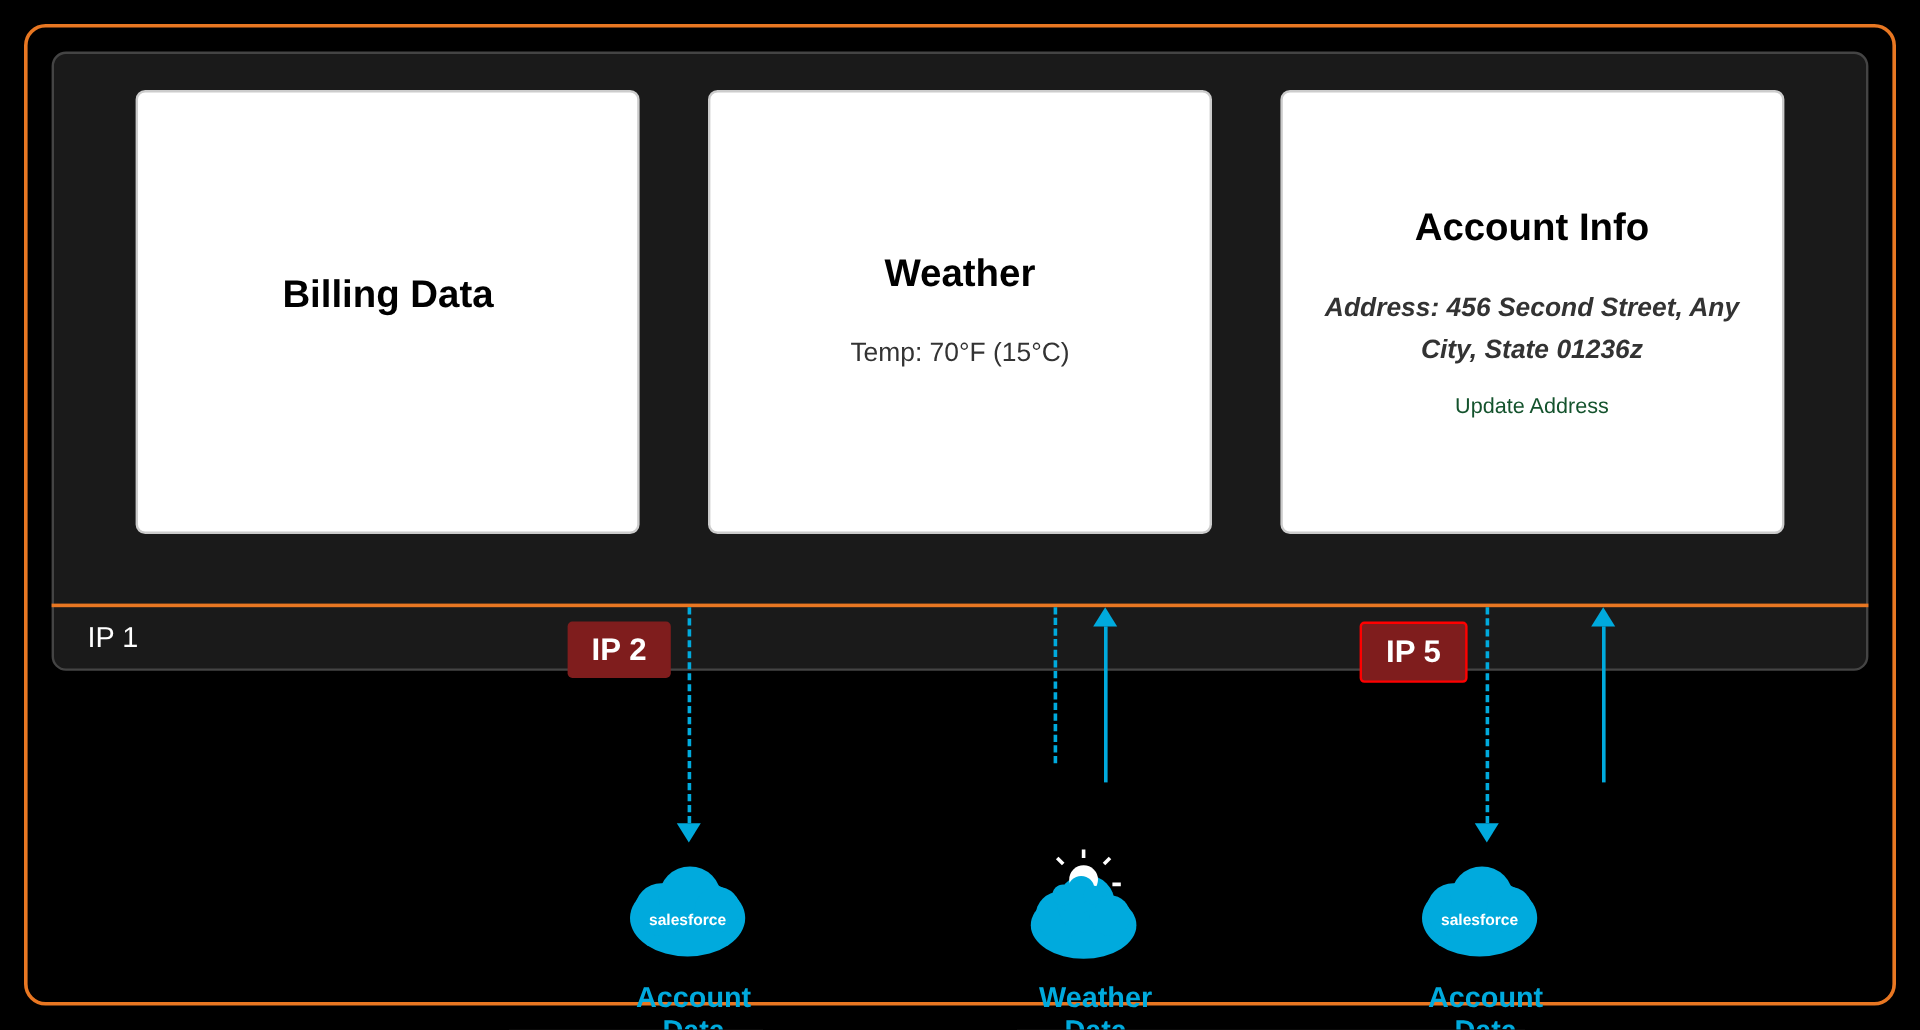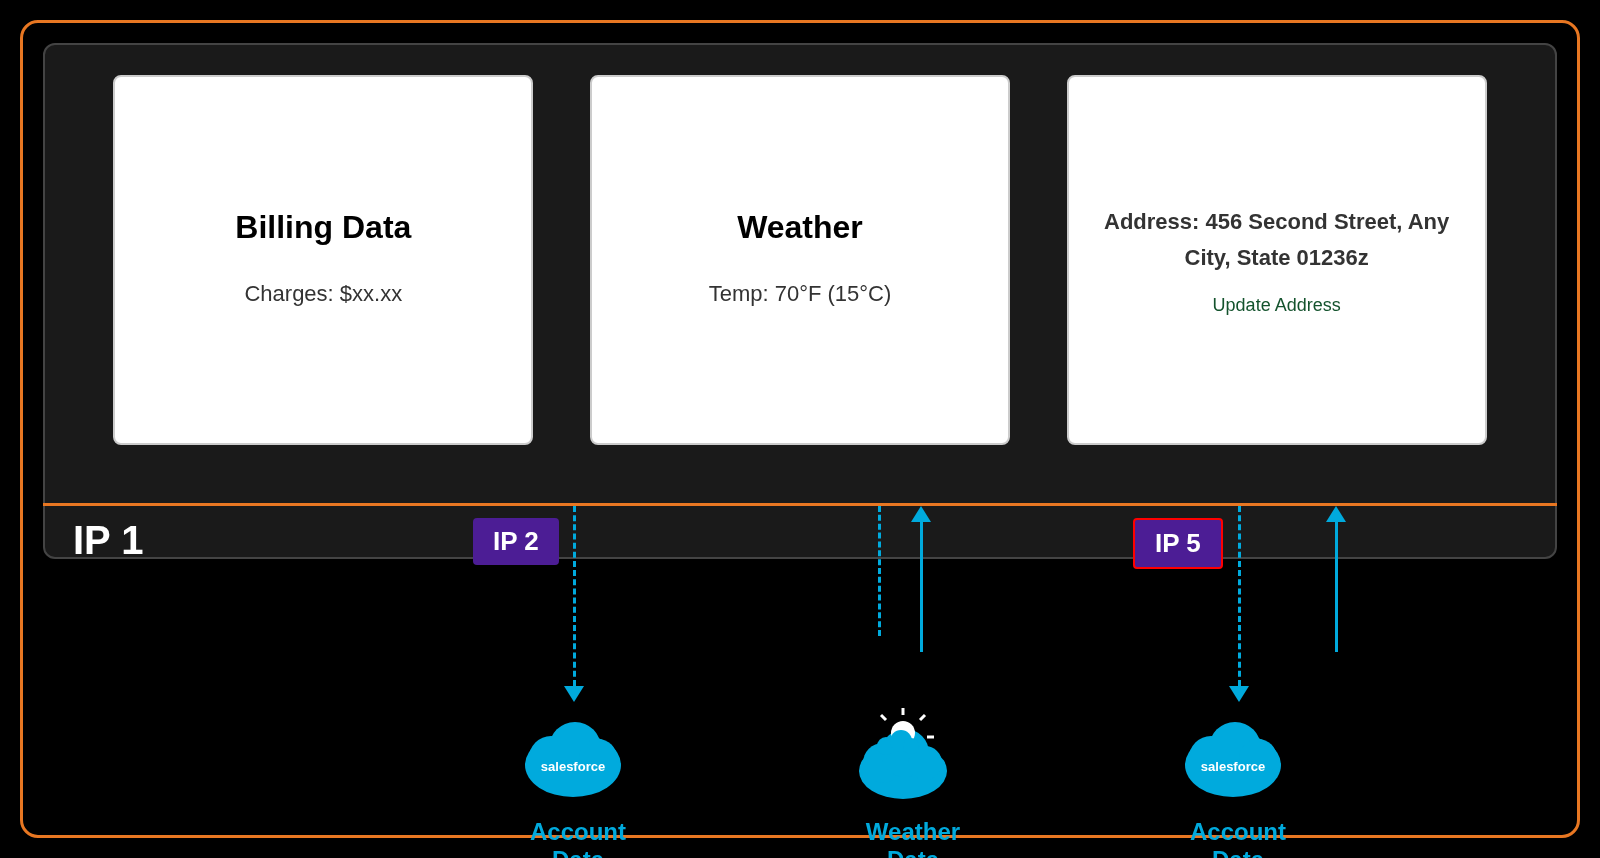--- a/index.html
+++ b/index.html
@@ -61,20 +61,21 @@
     }
 
     .card-content {
       font-size: 22px;
       color: #333;
       line-height: 1.6;
     }
 
     .card-content .bold {
       font-weight: bold;
+      font-style: italic;
     }
 
     .update-link {
       color: #14532d;
       font-size: 18px;
       margin-top: 20px;
       cursor: pointer;
       text-decoration: none;
     }
 
@@ -92,33 +93,33 @@
       position: absolute;
       top: 0;
       left: 0;
       right: 0;
       height: 3px;
       background: #e87722;
     }
 
     
     .ip-label {
-      font-size: 40px;
-      font-weight: bold;
+      font-size: 24px;
+      font-weight: normal;
       color: #fff;
       position: absolute;
     }
 
     .ip1 {
       top: 15px;
       left: 30px;
     }
 
     .ip-badge {
-      background: #4c1d95;
+      background: #7f1d1d;
       color: #fff;
       font-size: 26px;
       font-weight: bold;
       padding: 8px 20px;
       border-radius: 4px;
       position: absolute;
     }
 
     .ip2-badge {
       top: 15px;
@@ -158,32 +159,32 @@
 </head>
 <body>
 
 <div class="outer-container">
 
   <div class="top-section">
 
     <div class="card">
       <div class="card-title">Billing Data</div>
       <div class="card-content">
-        <div>Charges: $xx.xx</div>
       </div>
     </div>
 
     <div class="card">
       <div class="card-title">Weather</div>
       <div class="card-content">
         <div>Temp: 70°F (15°C)</div>
       </div>
     </div>
 
     <div class="card">
+      <div class="card-title">Account Info</div>
       <div class="card-content">
         <div class="bold">Address: 456 Second Street, Any City, State 01236z</div>
       </div>
       <a class="update-link" href="#">Update Address</a>
     </div>
 
   </div>
 
   <div class="bottom-section">
 

